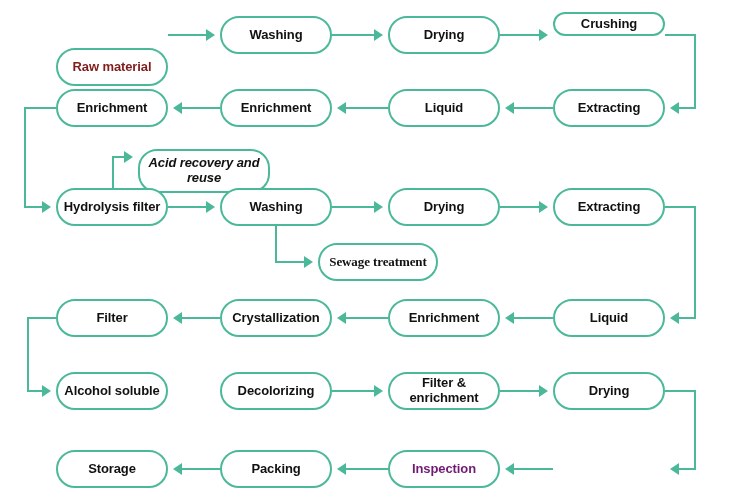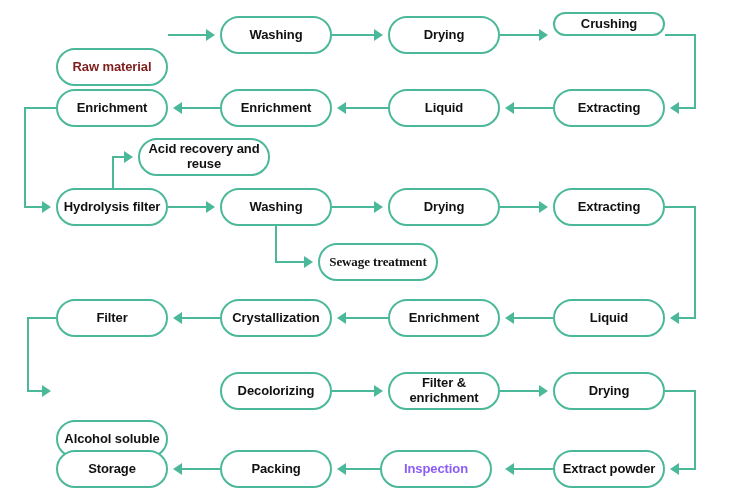--- a/index.html
+++ b/index.html
@@ -164,21 +164,21 @@
     </div>
     <div class="node" style="left: 220px; top: 89px; width: 112px; height: 38px; border-color: rgb(76, 184, 154); color: rgb(17, 17, 17);">
       <span>Enrichment</span>
     </div>
     <div class="node" style="left: 388px; top: 89px; width: 112px; height: 38px; border-color: rgb(76, 184, 154); color: rgb(17, 17, 17);">
       <span>Liquid</span>
     </div>
     <div class="node" style="left: 553px; top: 89px; width: 112px; height: 38px; border-color: rgb(76, 184, 154); color: rgb(17, 17, 17);">
       <span>Extracting</span>
     </div>
-    <div class="node" style="left: 138px; top: 138px; width: 132px; height: 38px; border-color: rgb(76, 184, 154); color: rgb(17, 17, 17);">
+    <div class="node" style="left: 138px; top: 149px; width: 132px; height: 44px; border-color: rgb(76, 184, 154); color: rgb(17, 17, 17); font-style: italic;">
       <span>Acid recovery and reuse</span>
     </div>
     <div class="node" style="left: 56px; top: 188px; width: 112px; height: 38px; border-color: rgb(76, 184, 154); color: rgb(17, 17, 17);">
       <span>Hydrolysis filter</span>
     </div>
     <div class="node" style="left: 220px; top: 188px; width: 112px; height: 38px; border-color: rgb(76, 184, 154); color: rgb(17, 17, 17);">
       <span>Washing</span>
     </div>
     <div class="node" style="left: 388px; top: 188px; width: 112px; height: 38px; border-color: rgb(76, 184, 154); color: rgb(17, 17, 17);">
       <span>Drying</span>
@@ -194,37 +194,34 @@
     </div>
     <div class="node" style="left: 56px; top: 299px; width: 112px; height: 38px; border-color: rgb(76, 184, 154); color: rgb(17, 17, 17);">
       <span>Filter</span>
     </div>
     <div class="node" style="left: 388px; top: 299px; width: 112px; height: 38px; border-color: rgb(76, 184, 154); color: rgb(17, 17, 17);">
       <span>Enrichment</span>
     </div>
     <div class="node" style="left: 553px; top: 299px; width: 112px; height: 38px; border-color: rgb(76, 184, 154); color: rgb(17, 17, 17);">
       <span>Liquid</span>
     </div>
-    <div class="node" style="left: 56px; top: 372px; width: 112px; height: 38px; border-color: rgb(76, 184, 154); color: rgb(17, 17, 17); margin-top: 48px;">
+    <div class="node" style="left: 56px; top: 372px; width: 112px; height: 38px; border-color: rgb(76, 184, 154); color: rgb(17, 17, 17);">
       <span>Alcohol soluble</span>
     </div>
     <div class="node" style="left: 220px; top: 372px; width: 112px; height: 38px; border-color: rgb(76, 184, 154); color: rgb(17, 17, 17); justify-content: center;">
       <span>Decolorizing</span>
     </div>
     <div class="node" style="left: 388px; top: 372px; width: 112px; height: 38px; border-color: rgb(76, 184, 154); color: rgb(17, 17, 17); text-align: center;">
       <span>Filter &amp; enrichment</span>
     </div>
     <div class="node" style="left: 553px; top: 372px; width: 112px; height: 38px; border-color: rgb(76, 184, 154); color: rgb(17, 17, 17);">
       <span>Drying</span>
     </div>
     <div class="node" style="left: 56px; top: 450px; width: 112px; height: 38px; border-color: rgb(76, 184, 154); color: rgb(17, 17, 17);">
       <span>Storage</span>
     </div>
     <div class="node" style="left: 220px; top: 450px; width: 112px; height: 38px; border-color: rgb(76, 184, 154); color: rgb(17, 17, 17);">
       <span>Packing</span>
     </div>
-    <div class="node" style="left: 380px; top: 450px; width: 112px; height: 38px; border-color: rgb(76, 184, 154); color: #8b5cf6;">
+    <div class="node" style="left: 388px; top: 450px; width: 112px; height: 38px; border-color: rgb(76, 184, 154); color: #701a75;">
       <span>Inspection</span>
-    </div>
-    <div class="node" style="left: 553px; top: 450px; width: 112px; height: 38px; border-color: rgb(76, 184, 154); color: rgb(17, 17, 17);">
-      <span>Extract powder</span>
     </div>
   </div>
 
 </body></html>

